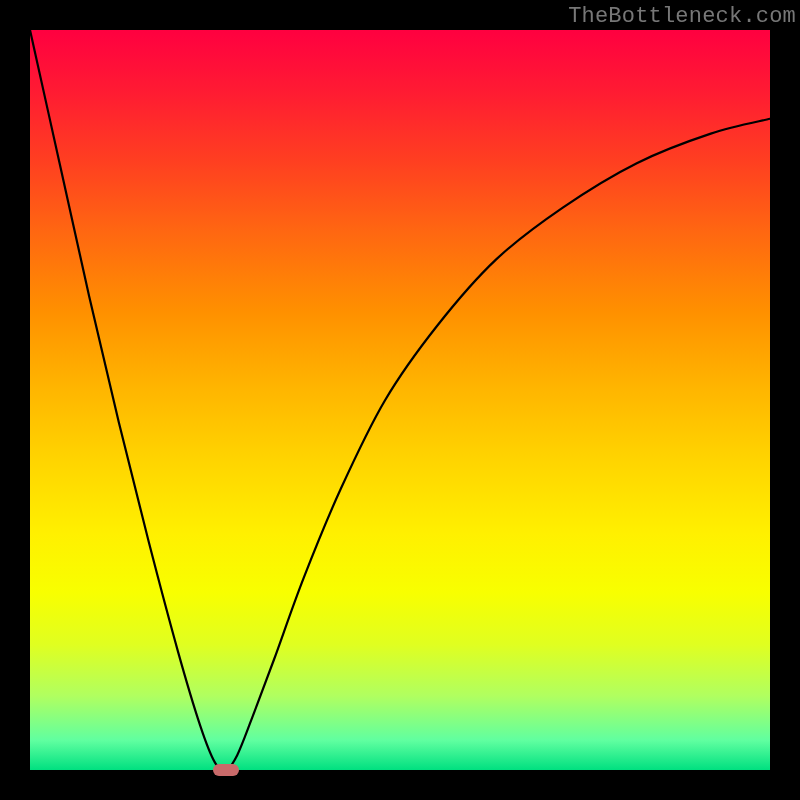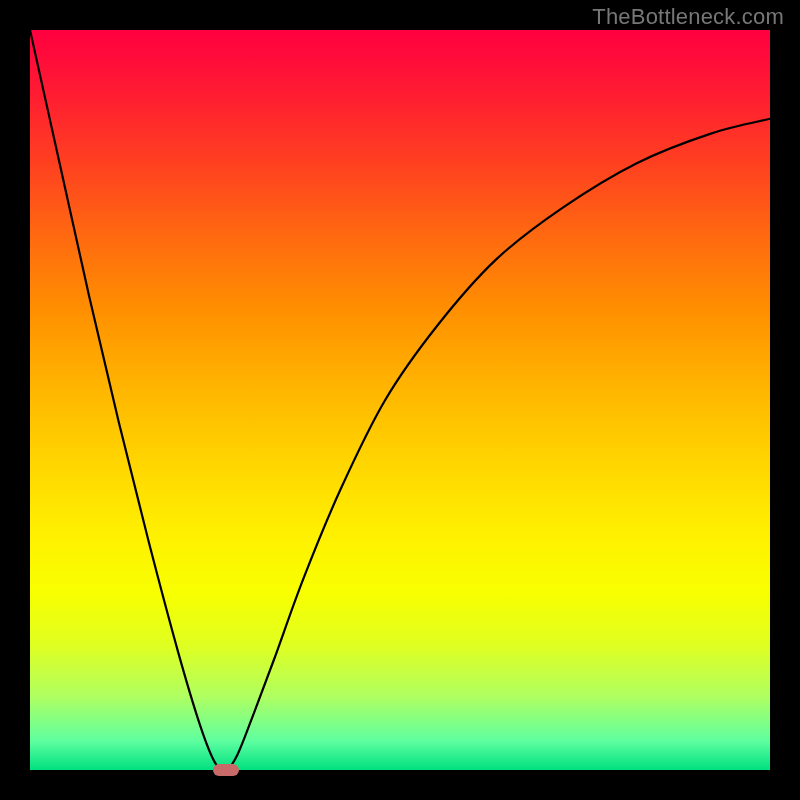--- a/index.html
+++ b/index.html
@@ -27,22 +27,22 @@
       #fff000 68%,
       #f8ff00 76%,
       #e0ff20 83%,
       #b0ff60 90%,
       #60ffa0 96%,
       #00e080 100%);
   }
   .watermark {
     position: absolute;
     top: 4px;
-    right: 16px;
-    font-family: Liberation Sans, sans-serif;
+    right: 4px;
+    font-family: Liberation Mono, monospace;
     font-size: 22px;
     color: #777;
     letter-spacing: 0.2px;
     user-select: none;
   }
   svg.curve {
     position: absolute;
     left: 0; top: 0;
     width: 740px; height: 740px;
     overflow: visible;

